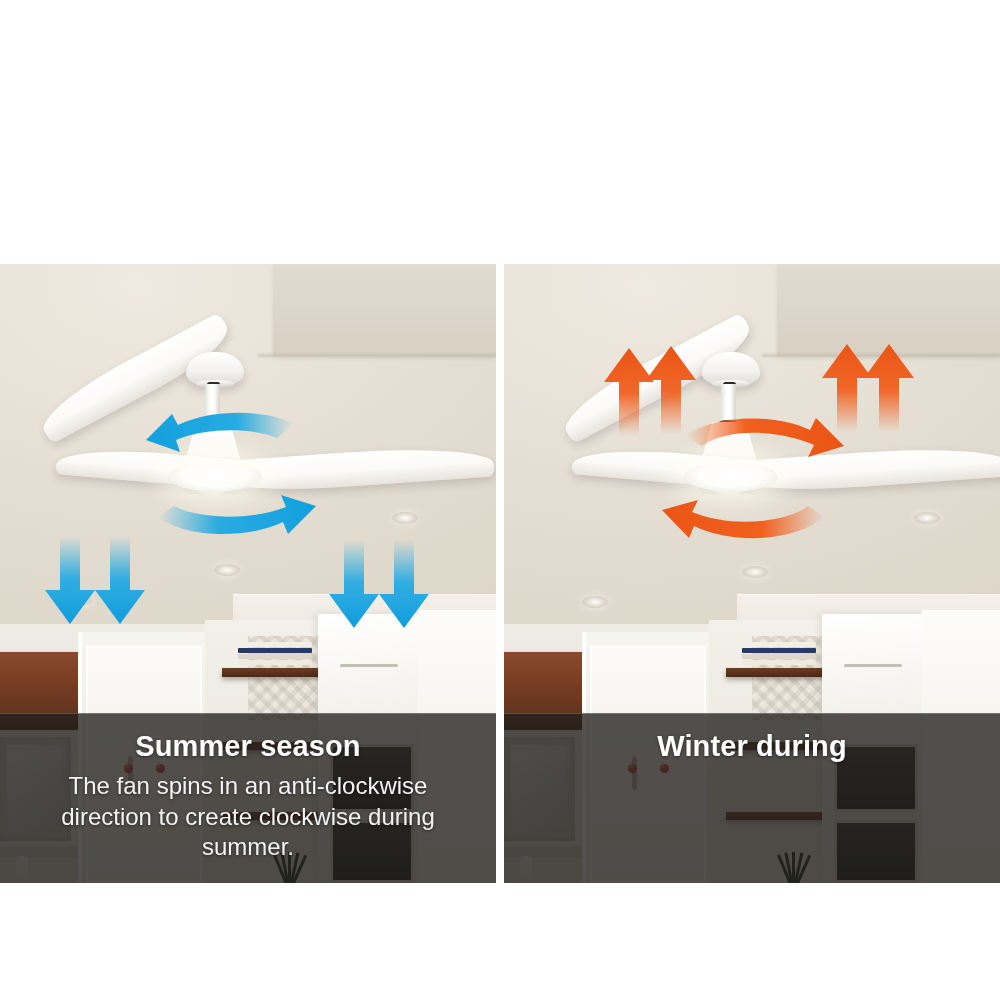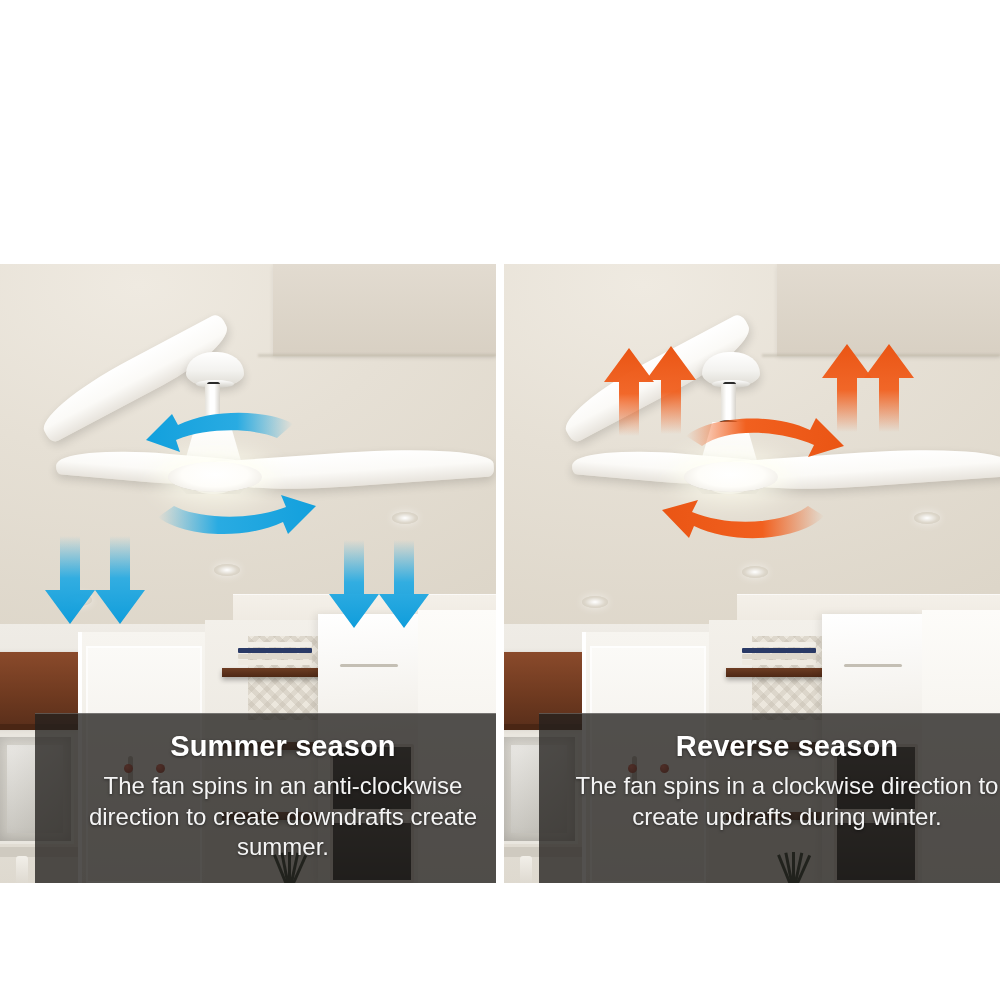--- a/index.html
+++ b/index.html
@@ -279,21 +279,20 @@
   
   .caption {
     position:absolute;
     left:0; bottom:0;
     width:100%; height:170px;
     background:rgba(34,32,30,0.78);
     border-top:1px solid rgba(255,255,255,0.22);
     color:#ffffff;
     text-align:center;
     padding-top:14px;
-    margin-left:35px;
   }
   .caption-title {
     font-size:29px;
     font-weight:700;
     letter-spacing:0.1px;
     line-height:1.25;
     text-shadow:0 1px 3px rgba(0,0,0,0.5);
   }
   .caption-body {
     margin-top:7px;
@@ -415,21 +414,21 @@
             <path d="M344,276 h20 v54 h15 l-25,34 l-25,-34 h15 z"></path>
           </g>
           <g fill="url(#blFadeDown)">
             <path d="M394,276 h20 v54 h15 l-25,34 l-25,-34 h15 z"></path>
           </g>
         </svg>
       </div>
 
       <div class="caption">
         <div class="caption-title">Summer season</div>
-        <div class="caption-body">The fan spins in an anti-clockwise direction to create downdrafts create summer.</div>
+        <div class="caption-body">The fan spins in an anti-clockwise direction to create clockwise during summer.</div>
       </div>
     </div>
 
     <div class="divider"></div>
 
     <div class="panel">
 
       <div class="room">
         <div class="ceiling"></div>
         <div class="ceiling-soffit"></div>
@@ -529,19 +528,18 @@
           <g fill="url(#orFadeUp)">
             <path d="M318,114 l25,-34 l25,34 h-15 v54 h-20 v-54 z"></path>
           </g>
           <g fill="url(#orFadeUp)">
             <path d="M360,114 l25,-34 l25,34 h-15 v54 h-20 v-54 z"></path>
           </g>
         </svg>
       </div>
 
       <div class="caption">
-        <div class="caption-title">Reverse season</div>
-        <div class="caption-body">The fan spins in a clockwise direction to create updrafts during winter.</div>
+        <div class="caption-title">Winter during</div>
       </div>
     </div>
 
   </div>
 </div>
 
 </body></html>

